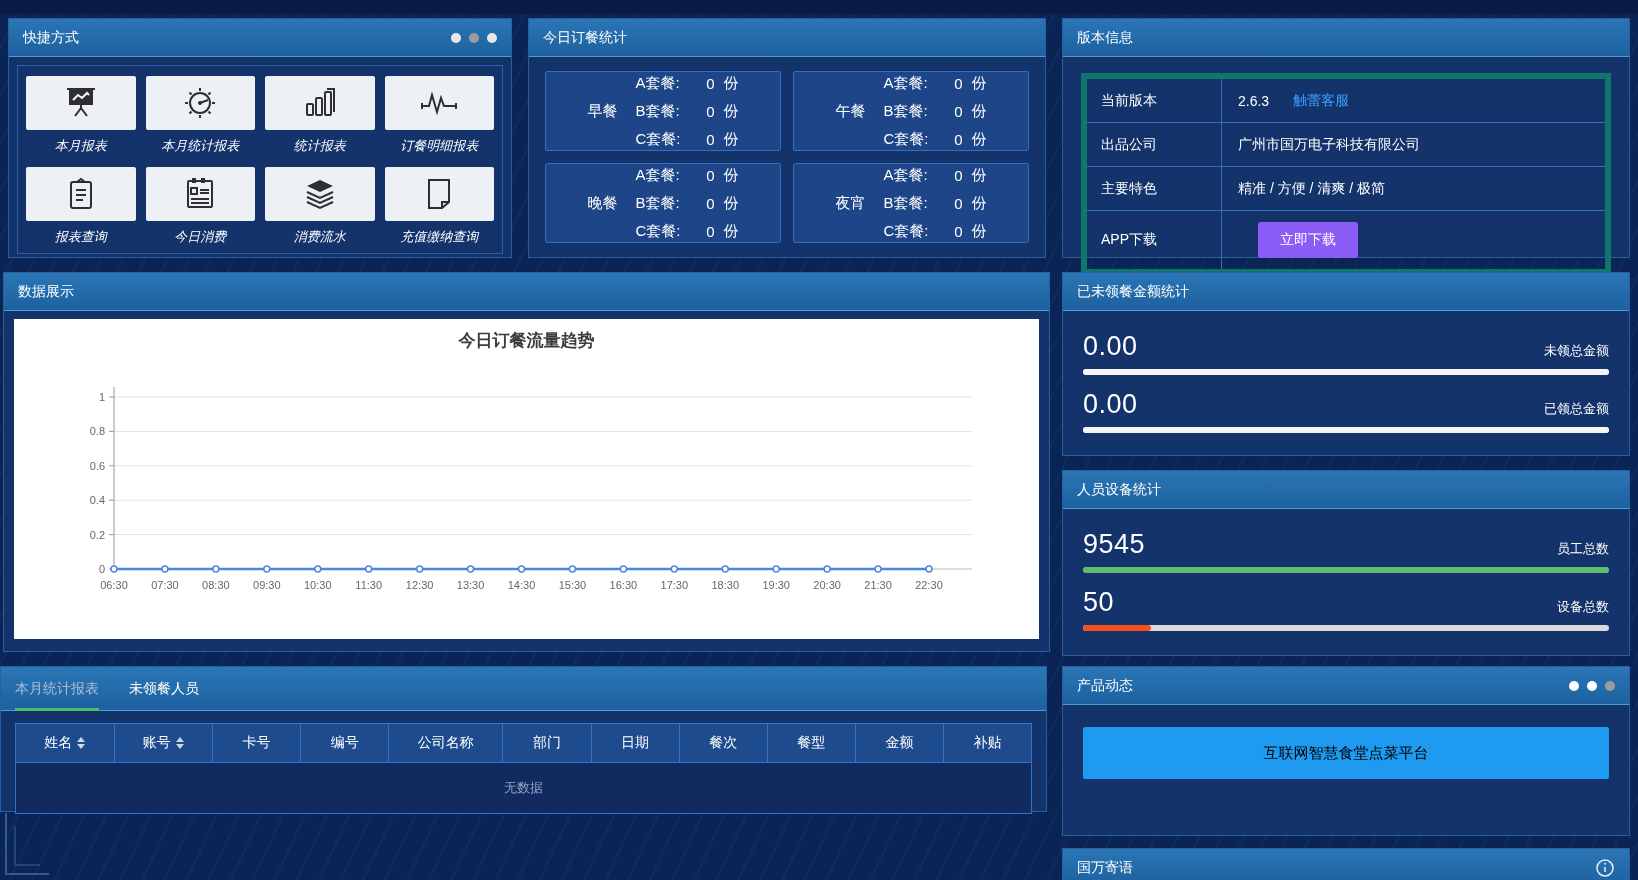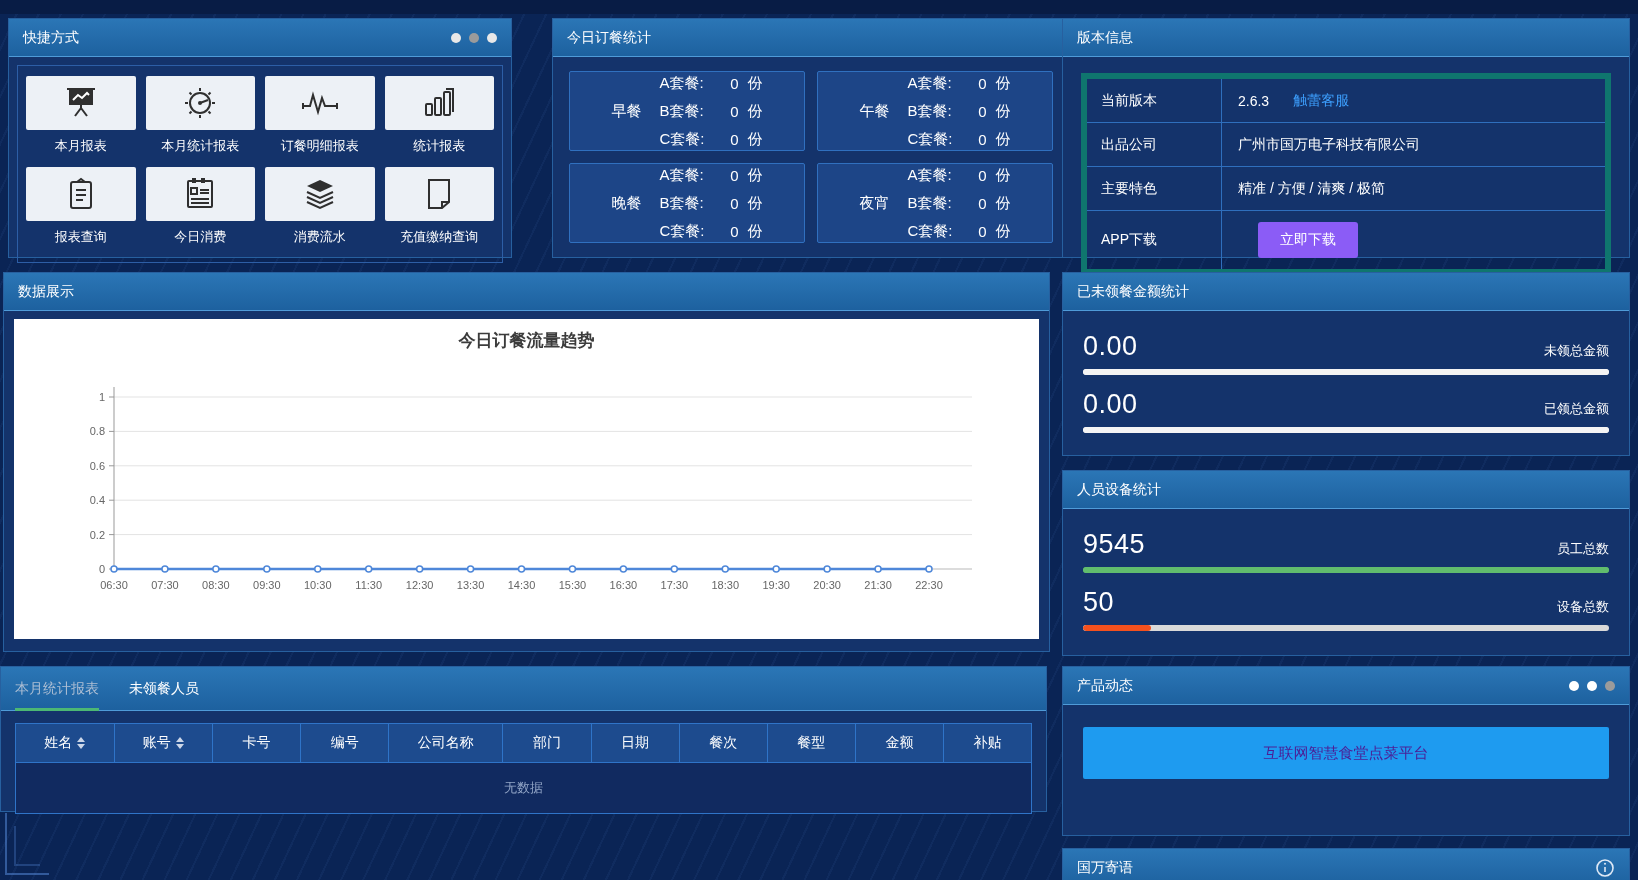--- a/index.html
+++ b/index.html
@@ -19,29 +19,29 @@
   .panel-h{height:38px;background:linear-gradient(180deg,#2b76b6,#1d619f);
     border-bottom:1px solid #4f9bd8;display:flex;align-items:center;padding:16px 14px;
     font-size:14px;color:#fff;box-sizing:border-box;}
   .panel-h .sp{flex:1;}
   .dots{display:flex;gap:8px;align-items:center;}
   .dot{width:10px;height:10px;border-radius:50%;cursor:pointer;}
 
   
   #p-shortcuts{left:8px;top:18px;width:504px;height:240px;}
   .sc-body{padding:8px;}
-  .sc-grid{border:1px solid #2d5ea6;padding:10px 8px 16px;display:grid;
-    grid-template-columns:repeat(4,1fr);gap:12px 10px;}
+  .sc-grid{border:1px solid #2d5ea6;padding:10px 8px 7px;display:grid;
+    grid-template-columns:repeat(4,1fr);gap:12px 10px;font-style:italic;}
   .tile{cursor:pointer;text-align:center;}
   .tile .ibox{background:#edf1f6;height:54px;display:flex;align-items:center;justify-content:center;border-radius:2px;}
   .tile .tlabel{margin-top:7px;font-size:13px;color:#fff;}
   .tile svg{display:block;}
 
   
-  #p-orders{left:528px;top:18px;width:518px;height:240px;margin-left:24px;}
+  #p-orders{left:528px;top:18px;width:518px;height:240px;}
   .ord-body{padding:14px 16px;display:grid;grid-template-columns:1fr 1fr;gap:12px;height:172px;}
   .meal-box{background:#1d4587;border:1px solid #3070bf;display:flex;align-items:center;justify-content:center;border-radius:2px;}
   .meal-name{font-size:15px;margin-right:18px;}
   .meal-sets{display:flex;flex-direction:column;gap:9px;font-size:15px;}
   .set-line{display:flex;align-items:center;}
   .set-line .lb{width:62px;}
   .set-line .val{width:26px;text-align:center;}
 
   
   #p-version{left:1062px;top:18px;width:568px;height:240px;}
@@ -69,21 +69,21 @@
   .stat-row{display:flex;justify-content:space-between;align-items:baseline;}
   .stat-val{font-size:27px;font-weight:500;letter-spacing:.5px;}
   .stat-lbl{font-size:13px;}
   .stat-track{height:6px;border-radius:3px;margin-top:7px;overflow:hidden;}
   .stat-bar{height:100%;border-radius:3px;}
 
   
   #p-product{left:1062px;top:666px;width:568px;height:170px;}
   .prod-body{padding:22px 20px;}
   .banner{height:52px;display:flex;align-items:center;justify-content:center;
-    font-size:15px;color:#4c1d95;cursor:pointer;border-radius:2px;}
+    font-size:15px;color:#000000;cursor:pointer;border-radius:2px;}
 
   
   #p-message{left:1062px;top:848px;width:568px;height:80px;}
 
   
   #p-table{left:0;top:666px;width:1047px;height:146px;}
   .tabs-bar{height:44px;background:linear-gradient(180deg,#2b76b6,#1d619f);
     border-bottom:1px solid #4f9bd8;display:flex;align-items:center;padding:0 14px;box-sizing:border-box;}
   .tab{position:relative;height:44px;line-height:42px;font-size:14px;margin-right:30px;cursor:pointer;color:#fff;}
   .tab.active{color:#aebfd4;}
@@ -154,42 +154,42 @@
             <line x1="17" y1="17" x2="25" y2="14"></line>
           </svg>
             </span>
           </div>
         <div class="tlabel">本月统计报表</div>
       </div>
 
       <div class="tile">
         <div class="ibox">
             <span>
-          <svg width="40" height="26" viewBox="0 0 40 26" fill="none" stroke="#2f2f2f" stroke-width="2">
-            <polyline points="3,16 10,16 13,5 18,22 22,8 25,16 37,16"></polyline>
-            <line x1="3" y1="13" x2="3" y2="19"></line>
-                <line x1="37" y1="13" x2="37" y2="19"></line>
-          </svg>
-            </span>
-          </div>
-        <div class="tlabel">订餐明细报表</div>
-      </div>
-
-      <div class="tile">
-        <div class="ibox">
-            <span>
           <svg width="36" height="32" viewBox="0 0 36 32" fill="none" stroke="#2f2f2f" stroke-width="2">
             <rect x="5" y="17" width="6" height="11" rx="1"></rect>
             <rect x="14" y="11" width="6" height="17" rx="1"></rect>
             <rect x="23" y="5" width="6" height="23" rx="1"></rect>
             <path d="M25 2 h7 v23"></path>
           </svg>
             </span>
           </div>
         <div class="tlabel">统计报表</div>
+      </div>
+
+      <div class="tile">
+        <div class="ibox">
+            <span>
+          <svg width="40" height="26" viewBox="0 0 40 26" fill="none" stroke="#2f2f2f" stroke-width="2">
+            <polyline points="3,16 10,16 13,5 18,22 22,8 25,16 37,16"></polyline>
+            <line x1="3" y1="13" x2="3" y2="19"></line>
+                <line x1="37" y1="13" x2="37" y2="19"></line>
+          </svg>
+            </span>
+          </div>
+        <div class="tlabel">订餐明细报表</div>
       </div>
 
       <div class="tile">
         <div class="ibox">
             <span>
           <svg width="32" height="34" viewBox="0 0 32 34" fill="none" stroke="#2f2f2f" stroke-width="2">
             <rect x="6" y="5" width="20" height="26" rx="2"></rect>
             <polyline points="12,5 16,2 20,5"></polyline>
             <line x1="11" y1="13" x2="21" y2="13"></line>
             <line x1="11" y1="18" x2="21" y2="18"></line>

